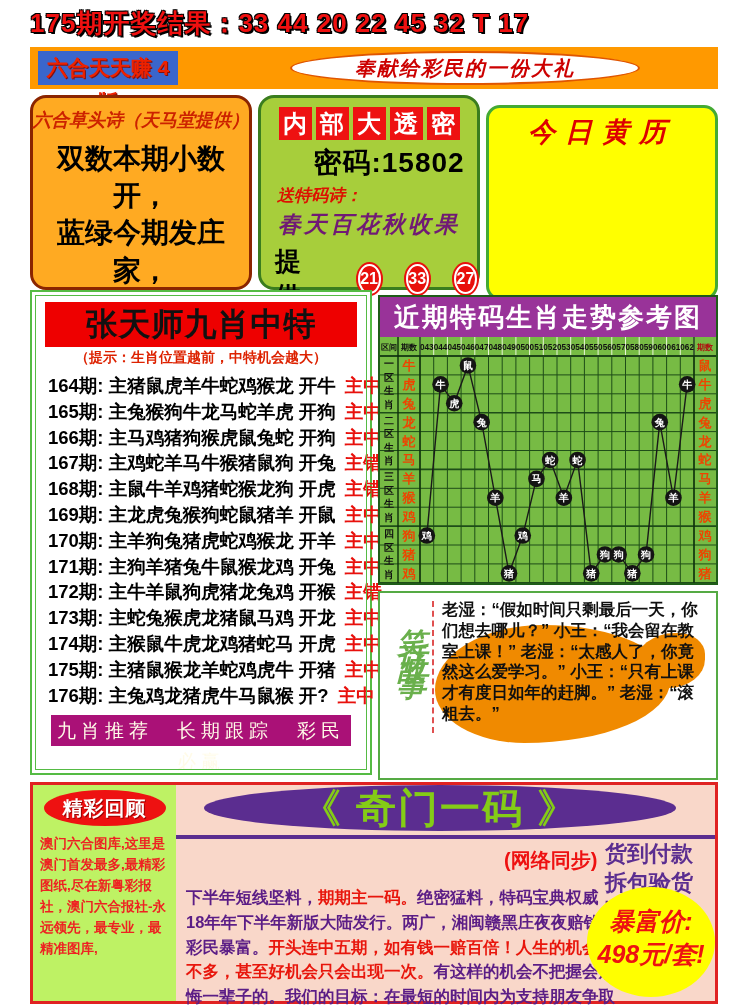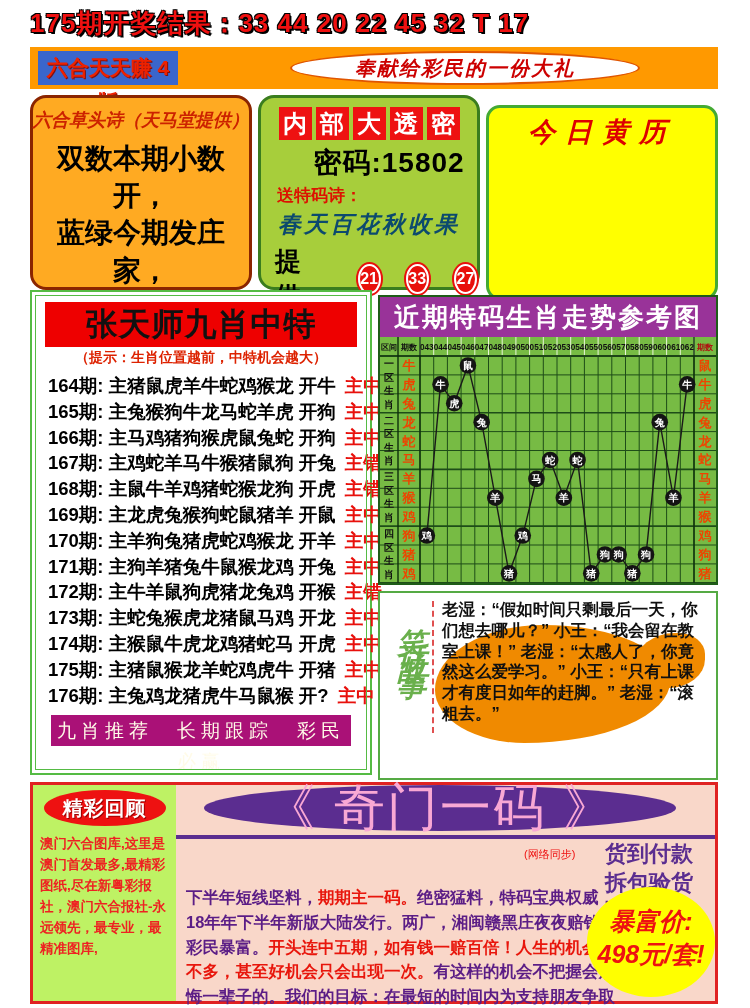--- a/index.html
+++ b/index.html
@@ -17,22 +17,22 @@
 
   
   .poem-box { position:absolute; left:30px; top:95px; width:222px; height:195px; background:#ffaa22; border:3px solid #8b2500; border-radius:16px; text-align:center; }
   .poem-title { margin-top:10px; color:#cc2200; font-weight:bold; font-style:italic; font-size:18px; }
   .poem-lines { margin-top:8px; color:#000; font-weight:bold; font-size:28px; line-height:1.33; letter-spacing:0px; }
 
   .secret-box { position:absolute; left:258px; top:95px; width:222px; height:195px; background:#a7ce3b; border:3px solid #3a7d1e; border-radius:16px; }
   .secret-title { display:flex; justify-content:center; gap:4px; margin-top:9px; }
   .secret-title span { width:33px; height:33px; background:#ee1111; color:#fff; font-weight:bold; font-size:24px; text-align:center; line-height:33px; }
   .secret-code { text-align:center; font-weight:bold; font-size:28px; color:#000; margin-top:4px; letter-spacing:1px;margin-left:40px; }
-  .secret-poem-label { margin:2px 0 0 16px; color:#dd1100; font-weight:bold; font-size:17px; }
-  .secret-poem { text-align:center; color:#0c4a6e; font-weight:bold; font-style:italic; font-size:23px; margin-top:2px; letter-spacing:3px; }
+  .secret-poem-label { margin:2px 0 0 16px; color:#dd1100; font-weight:bold; font-style:italic; font-size:17px; }
+  .secret-poem { text-align:center; color:#701a75; font-weight:bold; font-style:italic; font-size:23px; margin-top:2px; letter-spacing:3px; }
   .secret-provide { display:flex; align-items:center; margin:4px 0 0 14px; gap:25px; }
   .provide-label { font-weight:bold; font-size:26px; color:#000; }
   .ball { width:30px; height:30px; border-radius:50%; background:#e8100c; border:2px solid #fff; box-shadow:0 0 0 2px #e8100c; color:#fff; font-weight:bold; font-size:16px; text-align:center; line-height:26px; }
 
   .almanac-box { position:absolute; left:486px; top:105px; width:232px; height:195px; background:#ffff00; border:3px solid #44aa33; border-radius:14px; }
   .almanac-title { text-align:center; margin-top:6px; color:#dd0000; font-weight:bold; font-style:italic; font-size:27px; letter-spacing:10px; }
   .almanac-lines { margin:8px 0 0 10px; color:#000; font-weight:bold; font-size:14.5px; line-height:1.3; }
 
   
   .nine-box { position:absolute; left:30px; top:290px; width:342px; height:485px; background:#fff; border:2px solid #55bb44; outline:1px solid #55bb44; outline-offset:-6px; }
@@ -55,23 +55,23 @@
   .joke-title { position:absolute; left:12px; top:12px; writing-mode:vertical-rl; text-orientation:upright; color:#6ab04c; font-weight:bold; font-size:29px; letter-spacing:14px; font-style:italic; }
   .joke-divider { position:absolute; left:52px; top:8px; bottom:45px; border-left:2px dashed #e05050; }
   .joke-text { position:absolute; left:62px; top:6px; right:6px; color:#101010; font-weight:bold; font-size:16.5px; line-height:1.26; }
 
   
   .footer-ad { position:absolute; left:30px; top:782px; width:688px; height:222px; border:3px solid #e02222; background:#f9d7c9; }
   .review-col { position:absolute; left:0; top:0; bottom:0; width:143px; background:#bef264; }
   .review-badge { width:122px; height:36px; margin:5px auto 6px; background:#ee1111; border-radius:50%; color:#fff; font-weight:bold; font-size:20px; text-align:center; line-height:36px; letter-spacing:1px; text-shadow:1px 1px 0 #900; }
   .review-text { padding:2px 7px; color:#ee2222; font-weight:bold; font-size:13.5px; line-height:1.55; }
   .product-area { position:absolute; left:143px; top:0; right:0; bottom:0; }
-  .product-ellipse { width:472px; height:46px; margin:0 auto 0 28px; background:#5b2d90; border-radius:50%; color:#f9a8d4; font-weight:normal; font-size:51px; text-align:center; line-height:46px; letter-spacing:2px; }
+  .product-ellipse { width:472px; height:46px; margin:0 auto 0 28px; background:#5b2d90; border-radius:50%; color:#84cc16; font-weight:bold; font-size:40px; text-align:center; line-height:46px; letter-spacing:2px; }
   .product-line { height:4px; background:#5b2d90; margin-top:4px; }
-  .sync { position:absolute; left:348px; top:62px; color:#ee1111; font-weight:normal; font-size:11px; }
+  .sync { position:absolute; left:328px; top:62px; color:#ee1111; font-weight:bold; font-size:20px; }
   .ad-body { position:absolute; left:10px; top:100px; width:435px; font-weight:bold; font-size:16.5px; line-height:1.5; color:#5b1d86; }
   .ad-body .seg-r { color:#e8160c; }
   .payment { position:absolute; right:8px; top:55px; width:116px; text-align:center; color:#5b2d90; font-weight:bold; font-size:22px; line-height:1.3; }
   .price-circle { position:absolute; right:0px; bottom:4px; width:128px; height:110px; background:#ffff00; border-radius:50%; text-align:center; color:#ee1111; font-weight:bold; }
   .price-label { font-size:25px; margin-top:18px; font-style:italic; }
   .price-value { font-size:25px; font-style:italic; }
 </style>
 </head>
 <body>
 

